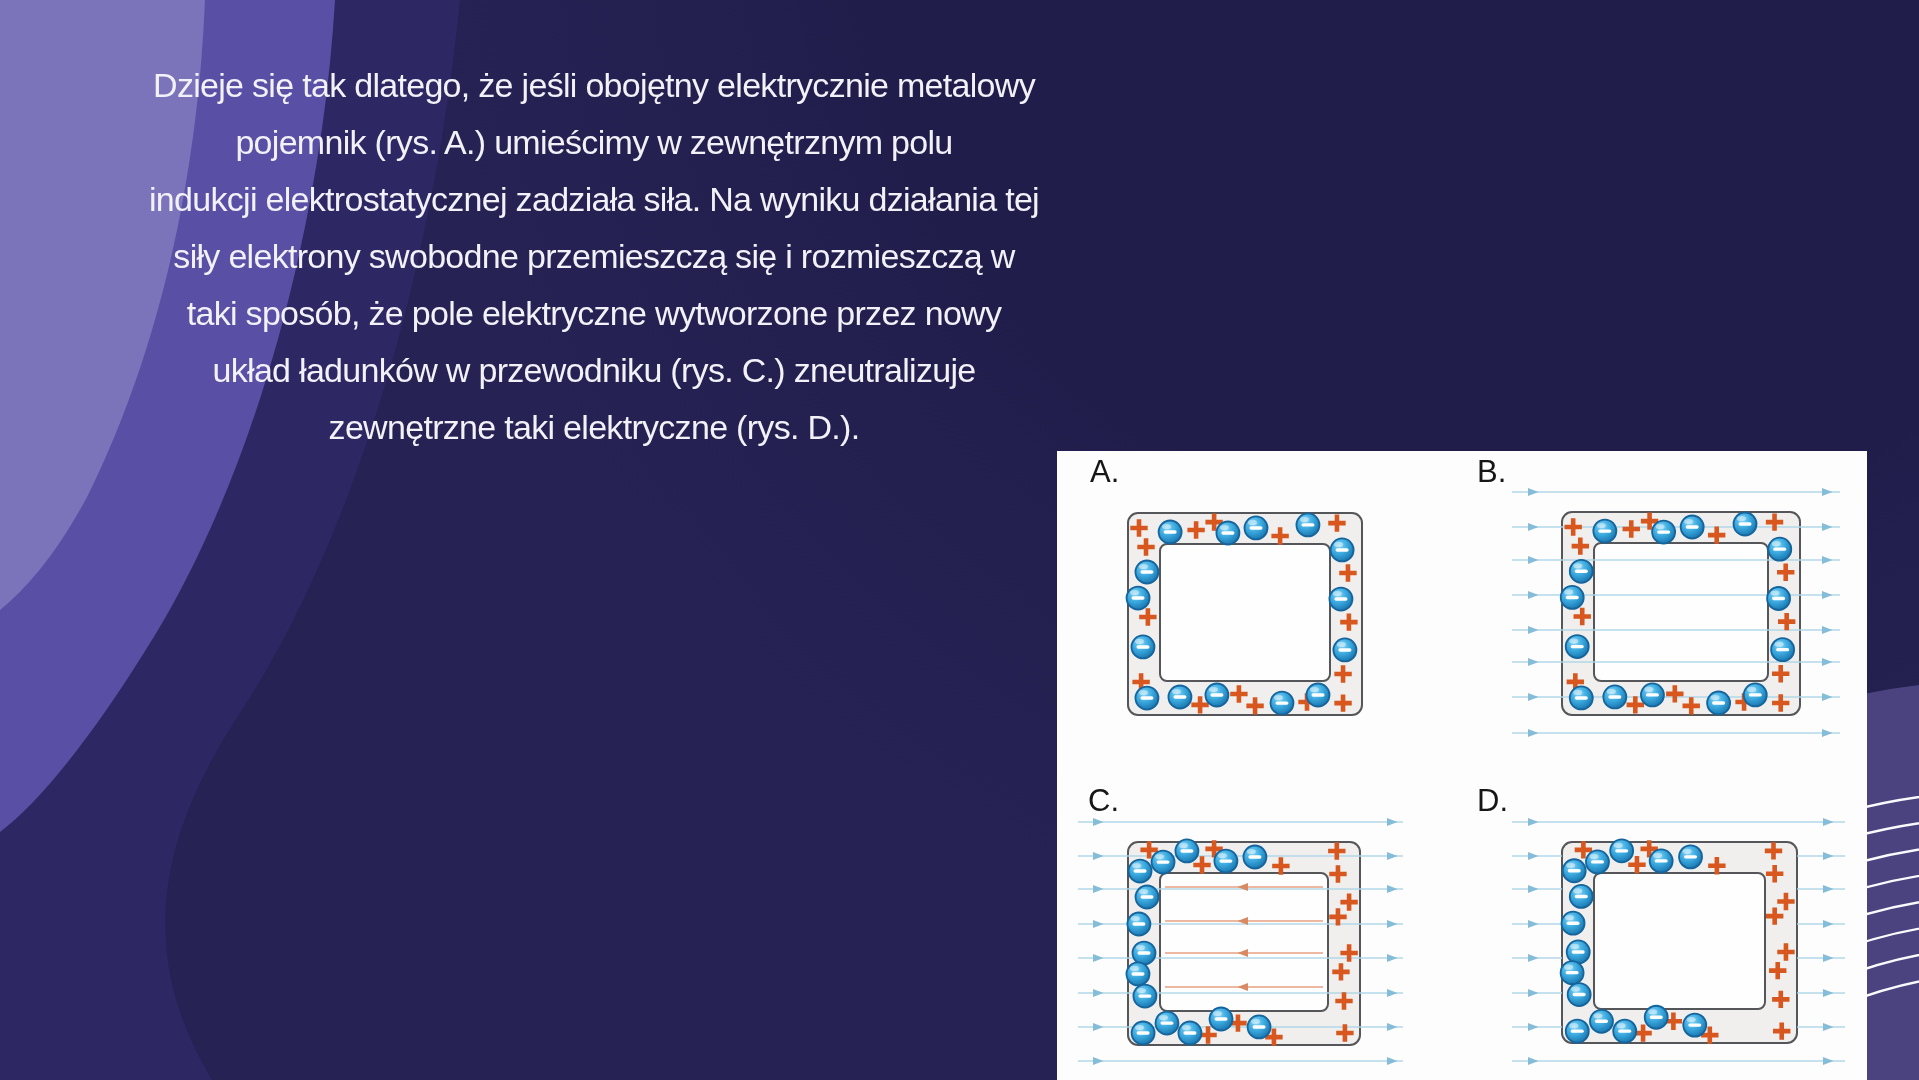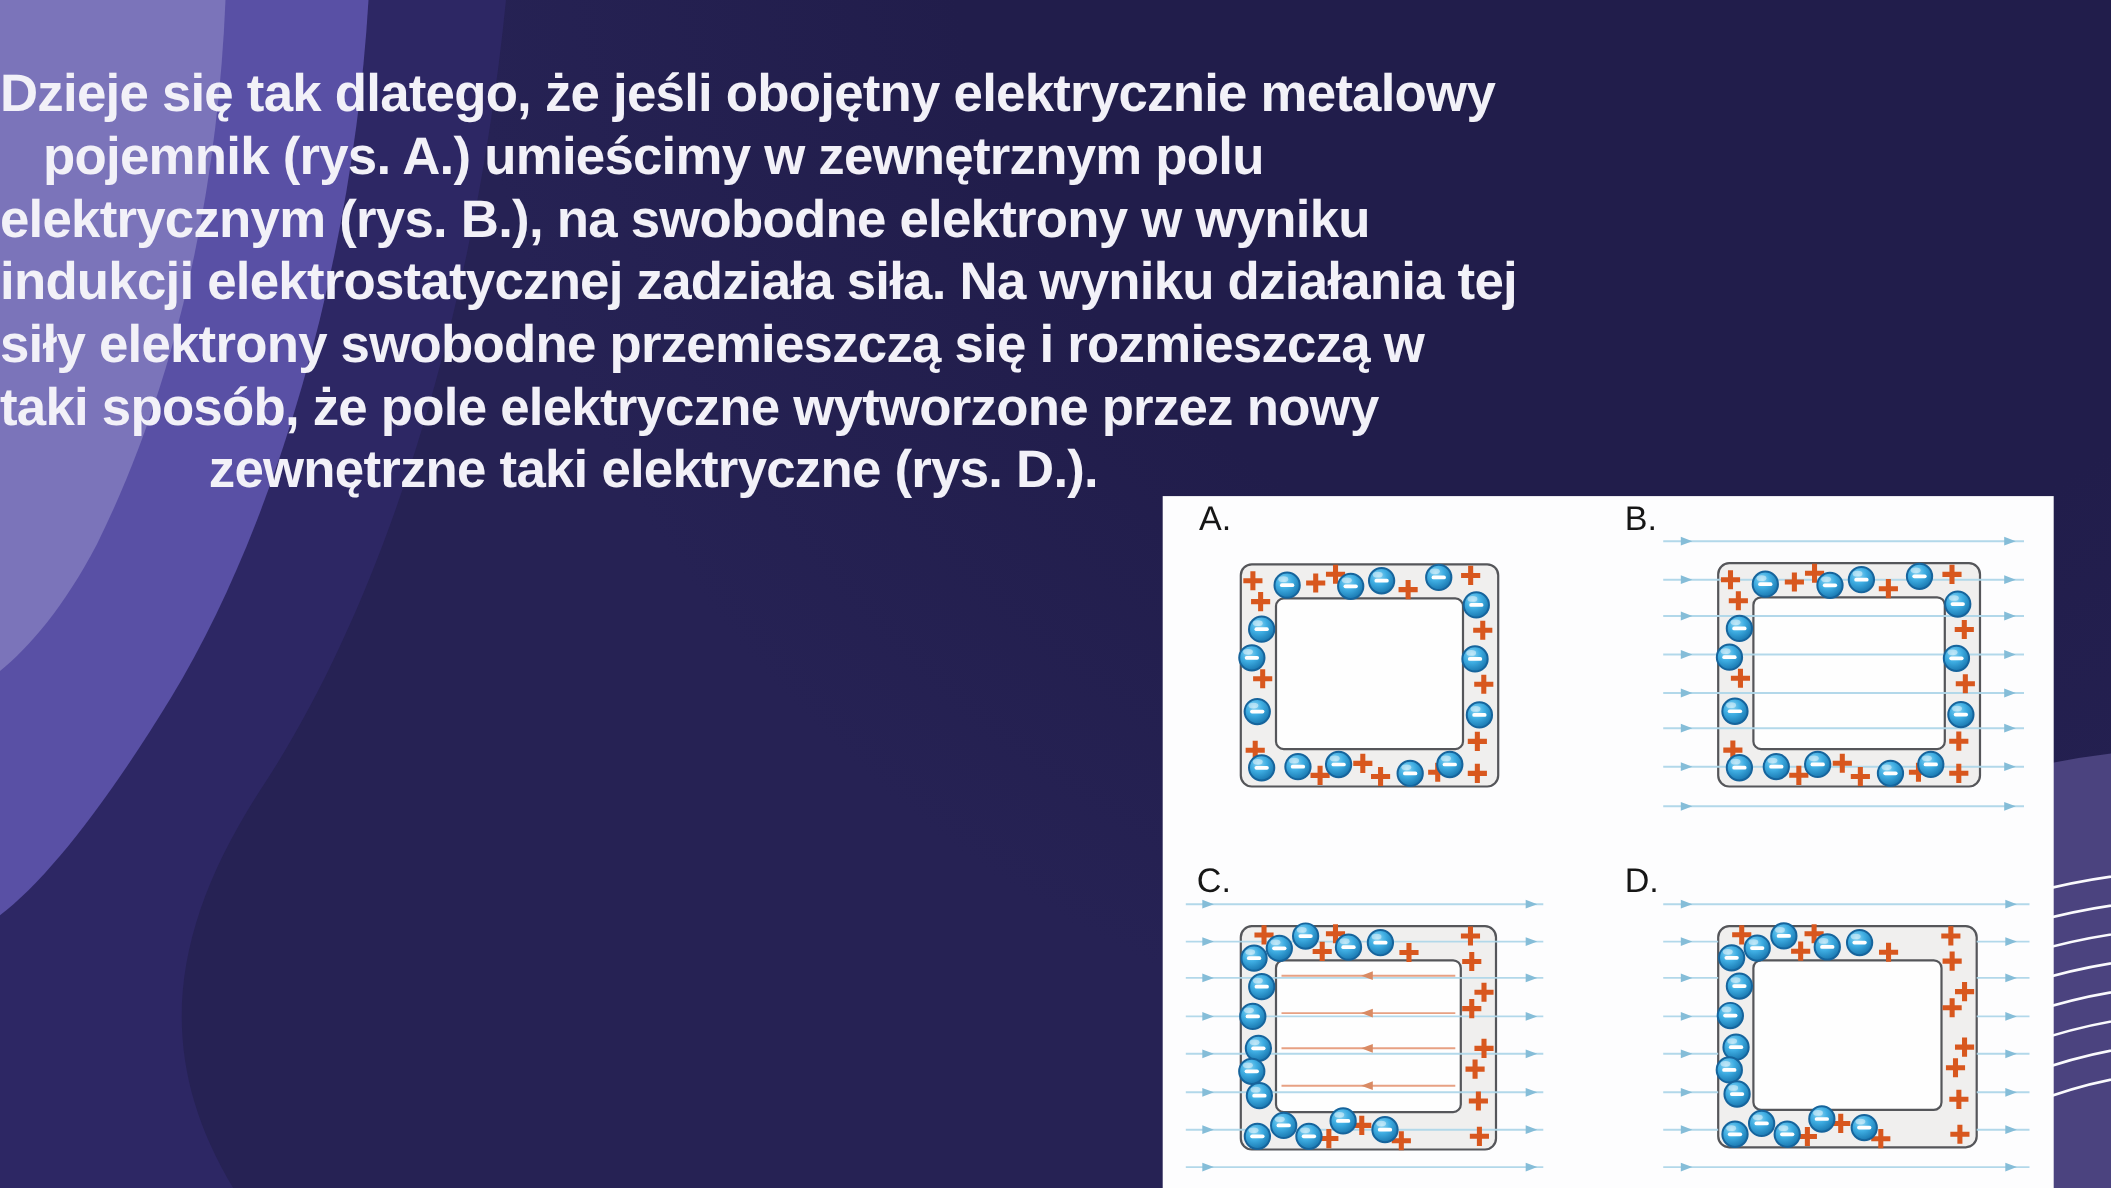--- a/index.html
+++ b/index.html
@@ -8,21 +8,21 @@
     background:#262254;
     background-image:radial-gradient(circle 1200px at 1520px -120px, #211D4B 0%, #211D4B 55%, #262254 92%);
     font-family:"Liberation Sans","DejaVu Sans",sans-serif;
   }
   .bg-decor, .corner-decor{position:absolute; left:0; top:0; pointer-events:none;}
   .paragraph{
     position:absolute; left:0; top:57px; width:1188px;
     color:#F2F1F8; text-align:center;
   }
   .paragraph .pline{
-    white-space:nowrap; font-size:48px; line-height:57px; letter-spacing:-0.7px; font-weight:700;
+    white-space:nowrap; font-size:34px; line-height:57px; letter-spacing:-0.7px; font-weight:400;
   }
   .panel{
     position:absolute; left:1057px; top:451px; width:810px; height:629px;
     background:#FDFDFE;
   }
   .fig-label{
     position:absolute; color:#161616; font-size:31px; line-height:34px; font-weight:500; letter-spacing:0;
   }
   #label-A{left:33px; top:4px;}
   #label-B{left:420px; top:4px;}
@@ -49,24 +49,24 @@
       <circle cx="2005" cy="1405" r="536" fill="none" stroke="#FAFAFD" stroke-width="2.4"></circle>
       <circle cx="2005" cy="1405" r="510" fill="none" stroke="#FAFAFD" stroke-width="2.4"></circle>
       <circle cx="2005" cy="1405" r="484" fill="none" stroke="#FAFAFD" stroke-width="2.4"></circle>
       <circle cx="2005" cy="1405" r="458" fill="none" stroke="#FAFAFD" stroke-width="2.4"></circle>
       <circle cx="2005" cy="1405" r="432" fill="none" stroke="#FAFAFD" stroke-width="2.4"></circle>
     </svg>
 
   <div class="paragraph">
     <div class="pline">Dzieje się tak dlatego, że jeśli obojętny elektrycznie metalowy</div>
     <div class="pline">pojemnik (rys. A.) umieścimy w zewnętrznym polu</div>
-    <div class="pline">elektrycznym (rys. B.), na swobodne elektrony w wyniku</div>
     <div class="pline">indukcji elektrostatycznej zadziała siła. Na wyniku działania tej</div>
     <div class="pline">siły elektrony swobodne przemieszczą się i rozmieszczą w</div>
     <div class="pline">taki sposób, że pole elektryczne wytworzone przez nowy</div>
+    <div class="pline">układ ładunków w przewodniku (rys. C.) zneutralizuje</div>
     <div class="pline">zewnętrzne taki elektryczne (rys. D.).</div>
   </div>
 
   <div class="panel">
     <svg id="panel-svg" width="810" height="629" viewBox="0 0 810 629">
         <defs>
           <radialGradient id="egrad" cx="38%" cy="32%" r="75%">
             <stop offset="0%" stop-color="#8FD6F2"></stop>
             <stop offset="42%" stop-color="#3FAEE3"></stop>
             <stop offset="100%" stop-color="#1470A9"></stop>

